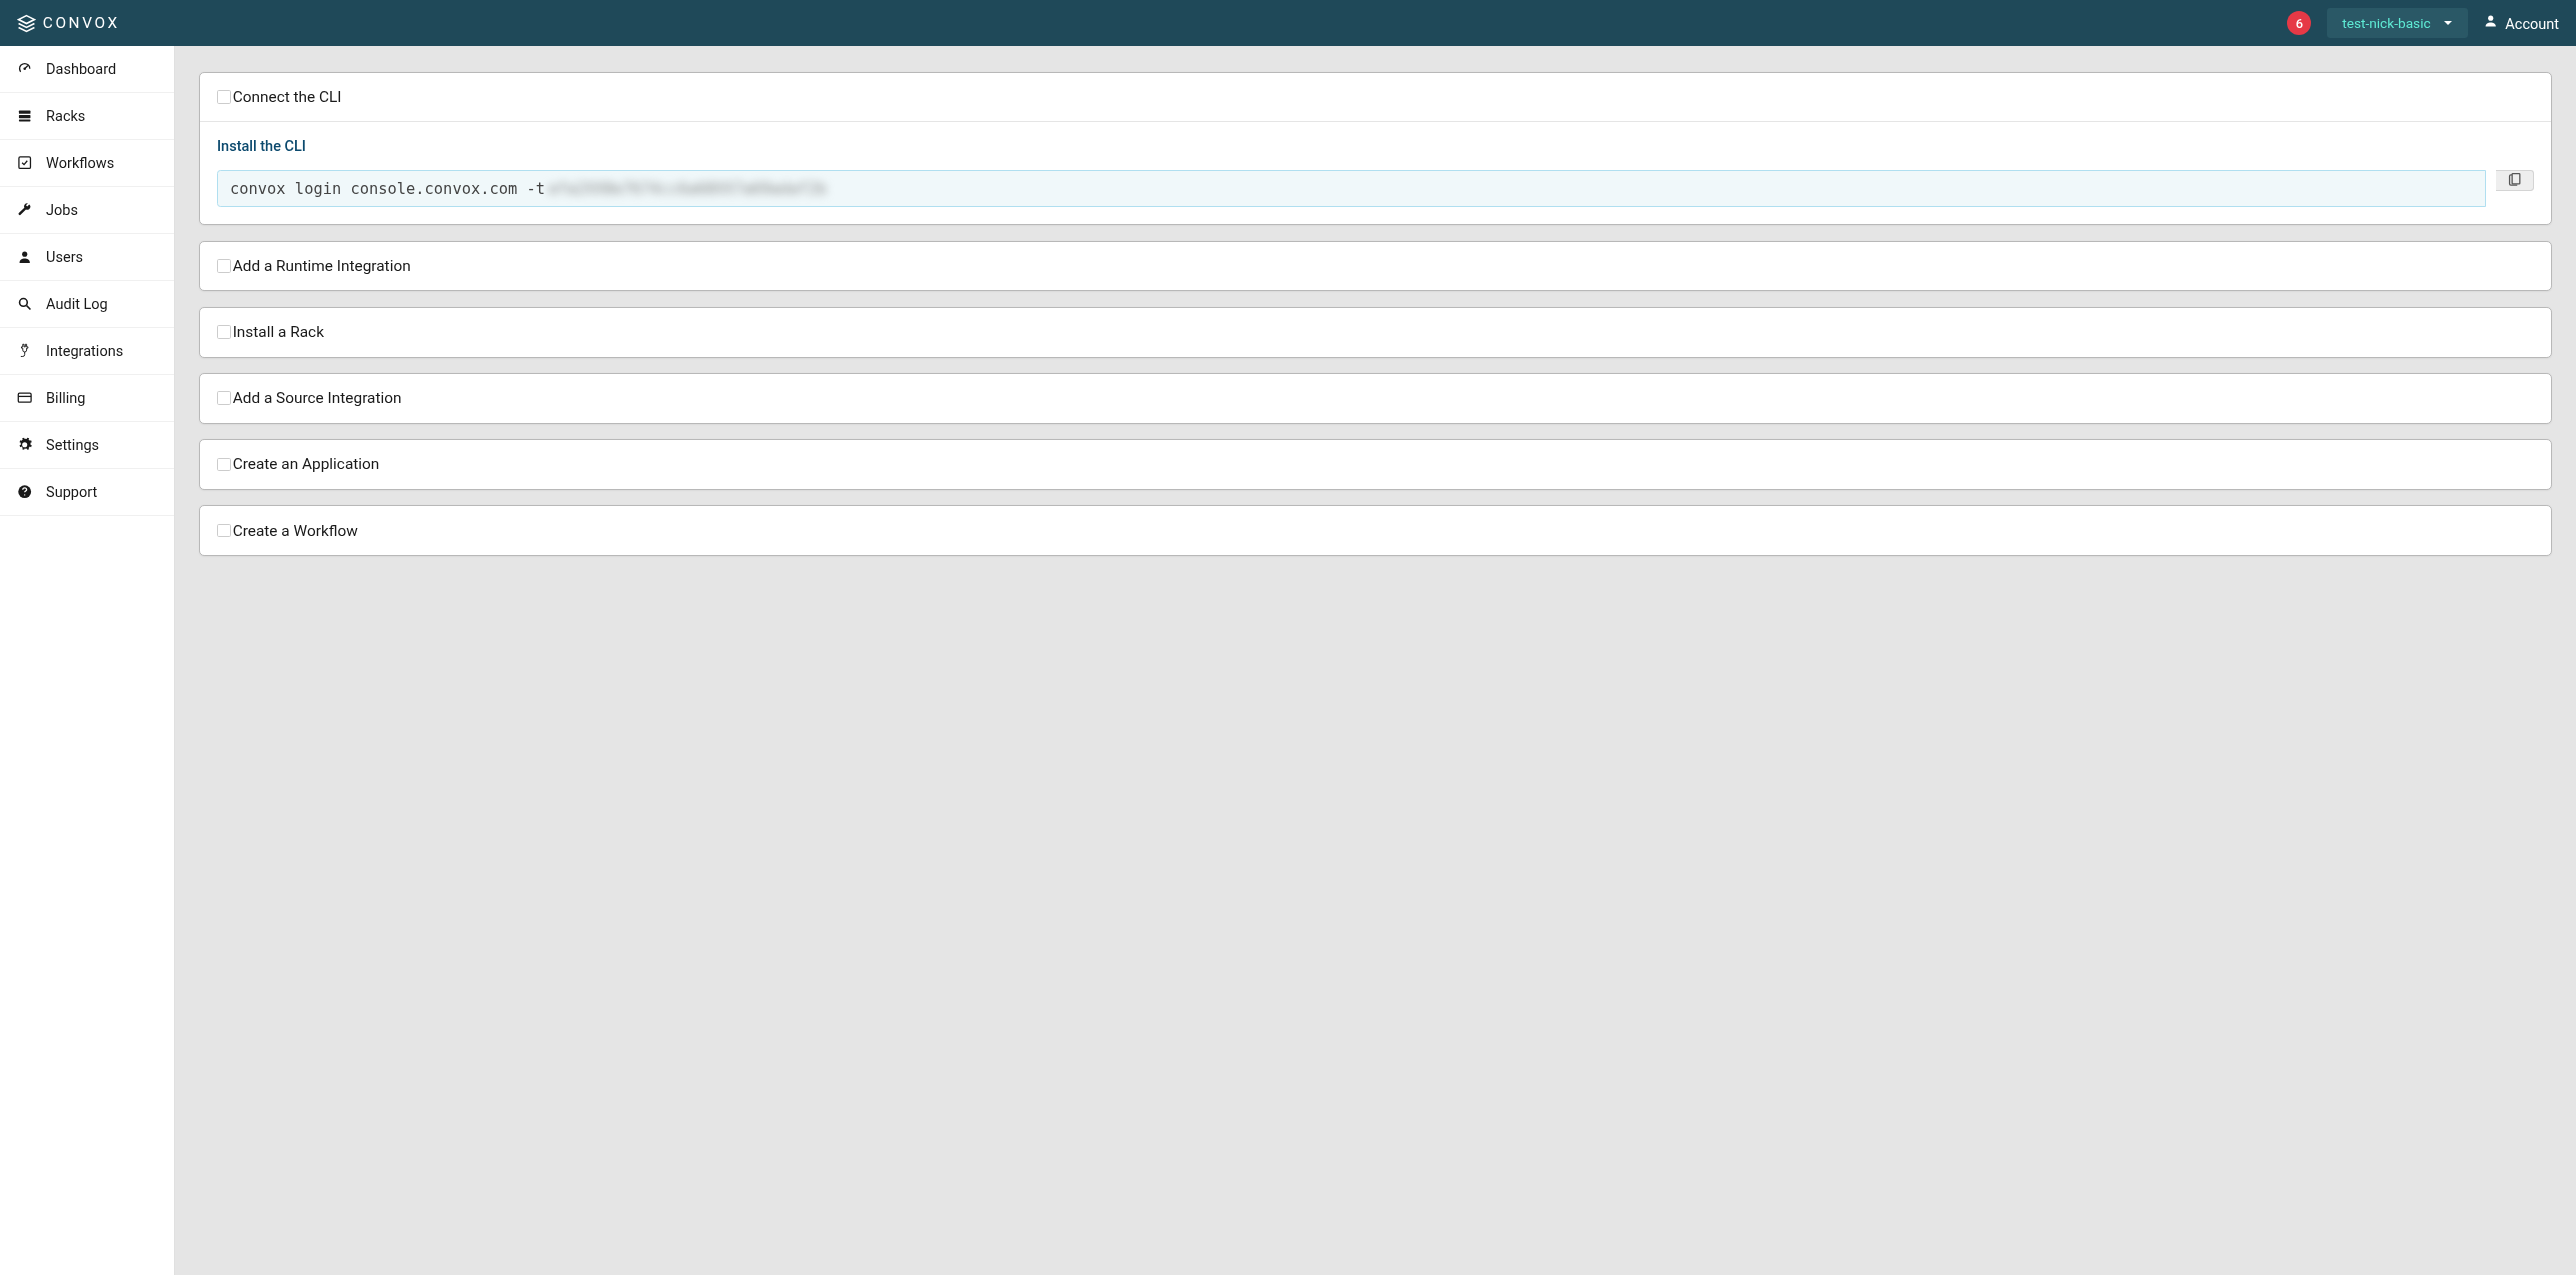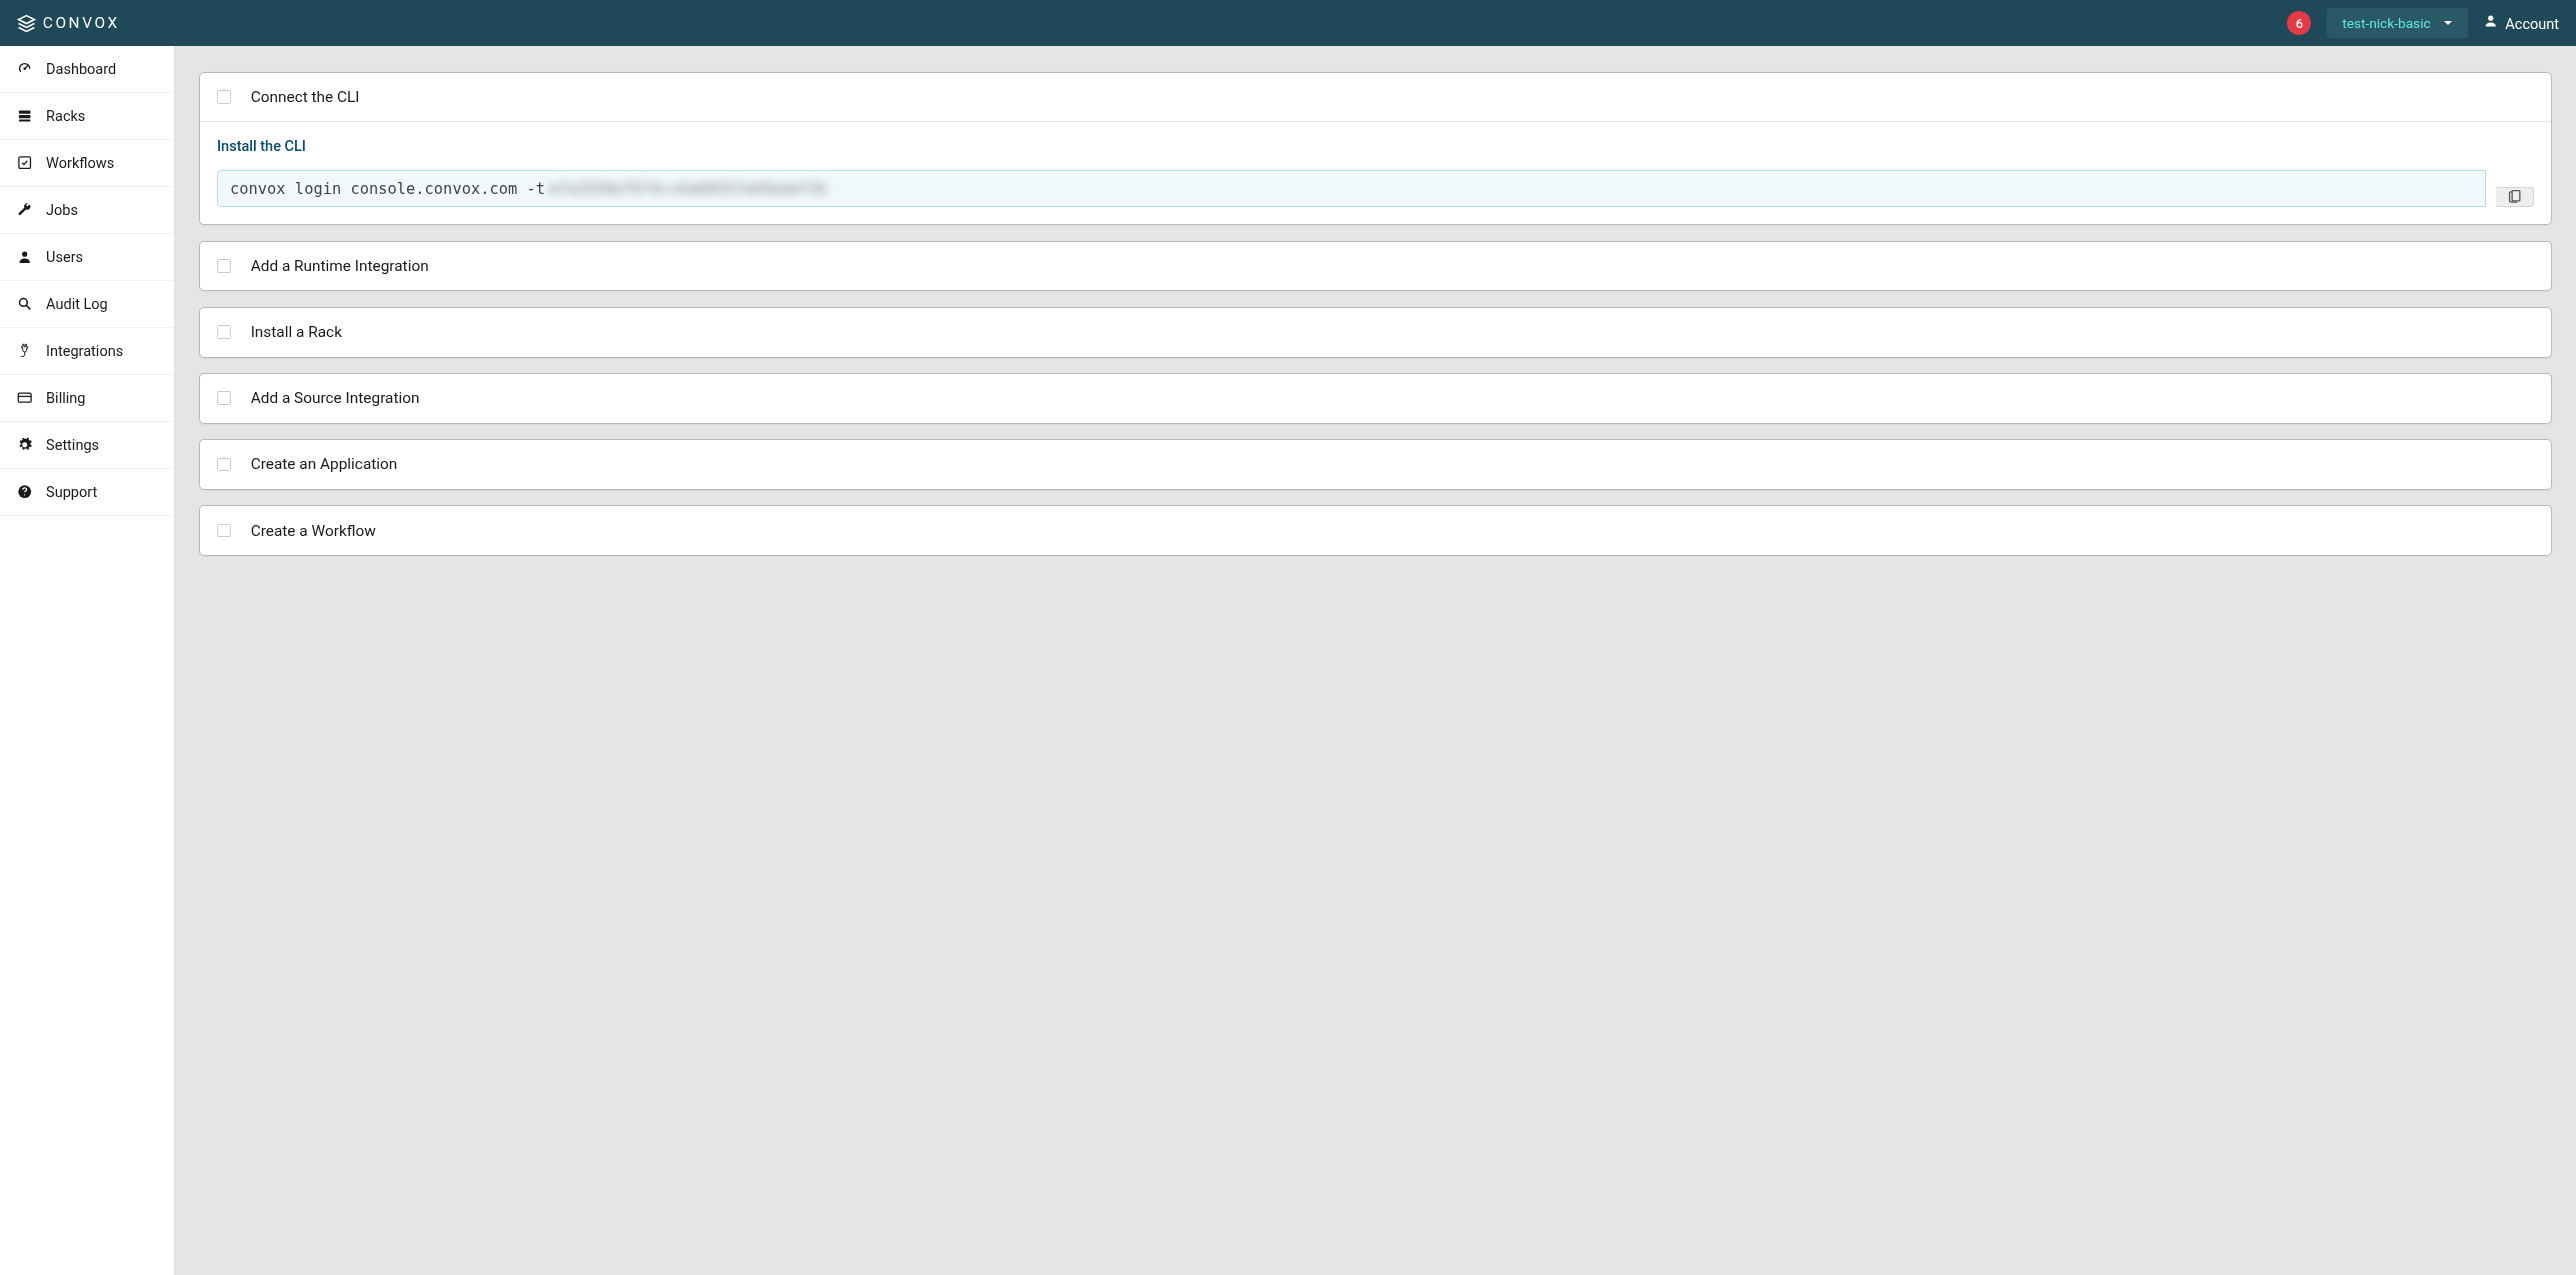--- a/index.html
+++ b/index.html
@@ -112,21 +112,21 @@
     .card {
       background: white;
       border: 0.9px solid #b8b8b8;
       border-radius: 5.1px;
       margin-bottom: 15.4px;
       box-shadow: 0 0.9px 1.7px rgba(0,0,0,0.05);
     }
     .card-header {
       display: flex;
       align-items: center;
-      gap: 20px;
+      gap: 2px;
       padding: 15.4px 17px;
       font-size: 15.4px;
       cursor: pointer;
     }
     .checkbox {
       width: 13.7px;
       height: 13.7px;
       border: 1.3px solid #ccc;
       border-radius: 1.7px;
       flex-shrink: 0;
@@ -142,21 +142,21 @@
       font-size: 14.5px;
       font-weight: 500;
       display: inline-block;
       margin-bottom: 15.4px;
       text-decoration: none;
       cursor: pointer;
     }
     .code-row {
       display: flex;
       gap: 10px;
-      align-items: flex-end;
+      align-items: flex-start;
     }
     .code-block {
       flex: 1;
       background: #f0f8fa;
       border: 1.7px solid #b0dff0;
       border-radius: 3.4px 0 0 3.4px;
       padding: 8.5px 12px;
       font-family: ui-monospace, "SF Mono", Menlo, Consolas, monospace;
       font-size: 15.4px;
       color: #444;

